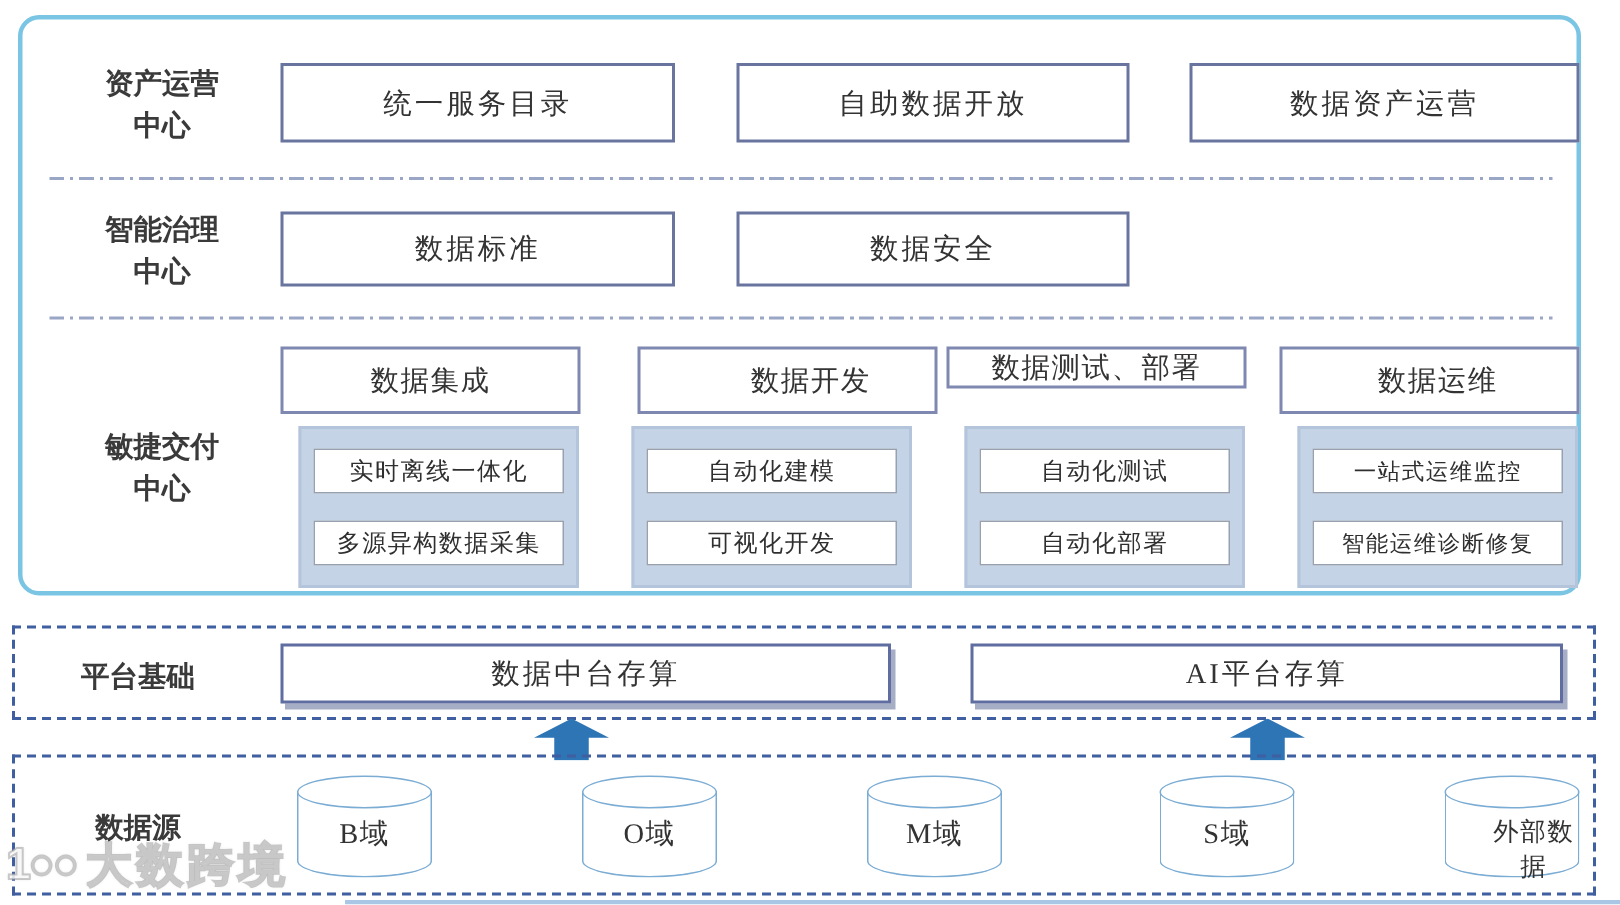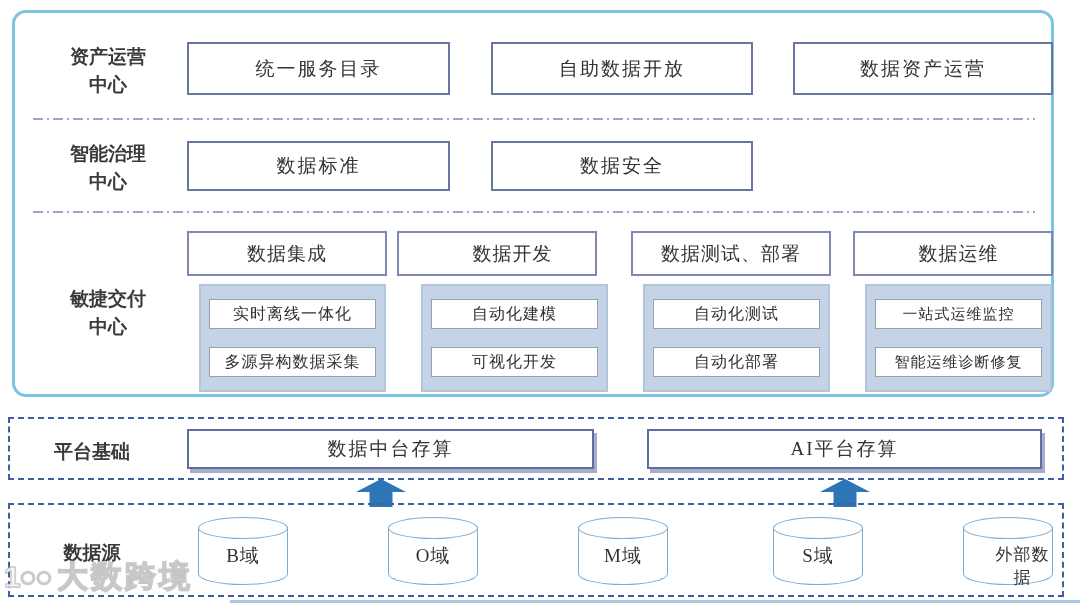--- a/index.html
+++ b/index.html
@@ -109,27 +109,27 @@
 
   <div class="abs row-label" style="left:33px;top:272px;">敏捷交付
 中心</div>
 
   <div class="abs agile-header" style="left:172px;top:218px;width:200px;height:45px;">数据集成</div>
   <div class="abs agile-panel" style="left:184px;top:271px;width:187px;height:108px;padding-left:44px;">
     <div class="agile-item" style="top:13px;">实时离线一体化</div>
     <div class="agile-item" style="top:61px;">多源异构数据采集</div>
   </div>
 
-  <div class="abs agile-header" style="left:382px;top:218px;width:200px;height:45px;padding-left:31px;">数据开发</div>
+  <div class="abs agile-header" style="left:410px;top:218px;width:200px;height:45px;padding-left:31px;">数据开发</div>
   <div class="abs agile-panel" style="left:406px;top:271px;width:187px;height:108px;">
     <div class="agile-item" style="top:13px;">自动化建模</div>
     <div class="agile-item" style="top:61px;">可视化开发</div>
   </div>
 
-  <div class="abs agile-header" style="left:616px;top:218px;width:200px;height:45px;">数据测试、部署</div>
+  <div class="abs agile-header" style="left:616px;top:218px;width:200px;height:28px;">数据测试、部署</div>
   <div class="abs agile-panel" style="left:628px;top:271px;width:187px;height:108px;">
     <div class="agile-item" style="top:13px;">自动化测试</div>
     <div class="agile-item" style="top:61px;">自动化部署</div>
   </div>
 
   <div class="abs agile-header" style="left:838px;top:218px;width:200px;height:45px;padding-left:11px;">数据运维</div>
   <div class="abs agile-panel" style="left:850px;top:271px;width:187px;height:108px;">
     <div class="agile-item" style="top:13px;font-size:15px;">一站式运维监控</div>
     <div class="agile-item" style="top:61px;font-size:15px;">智能运维诊断修复</div>
   </div>

